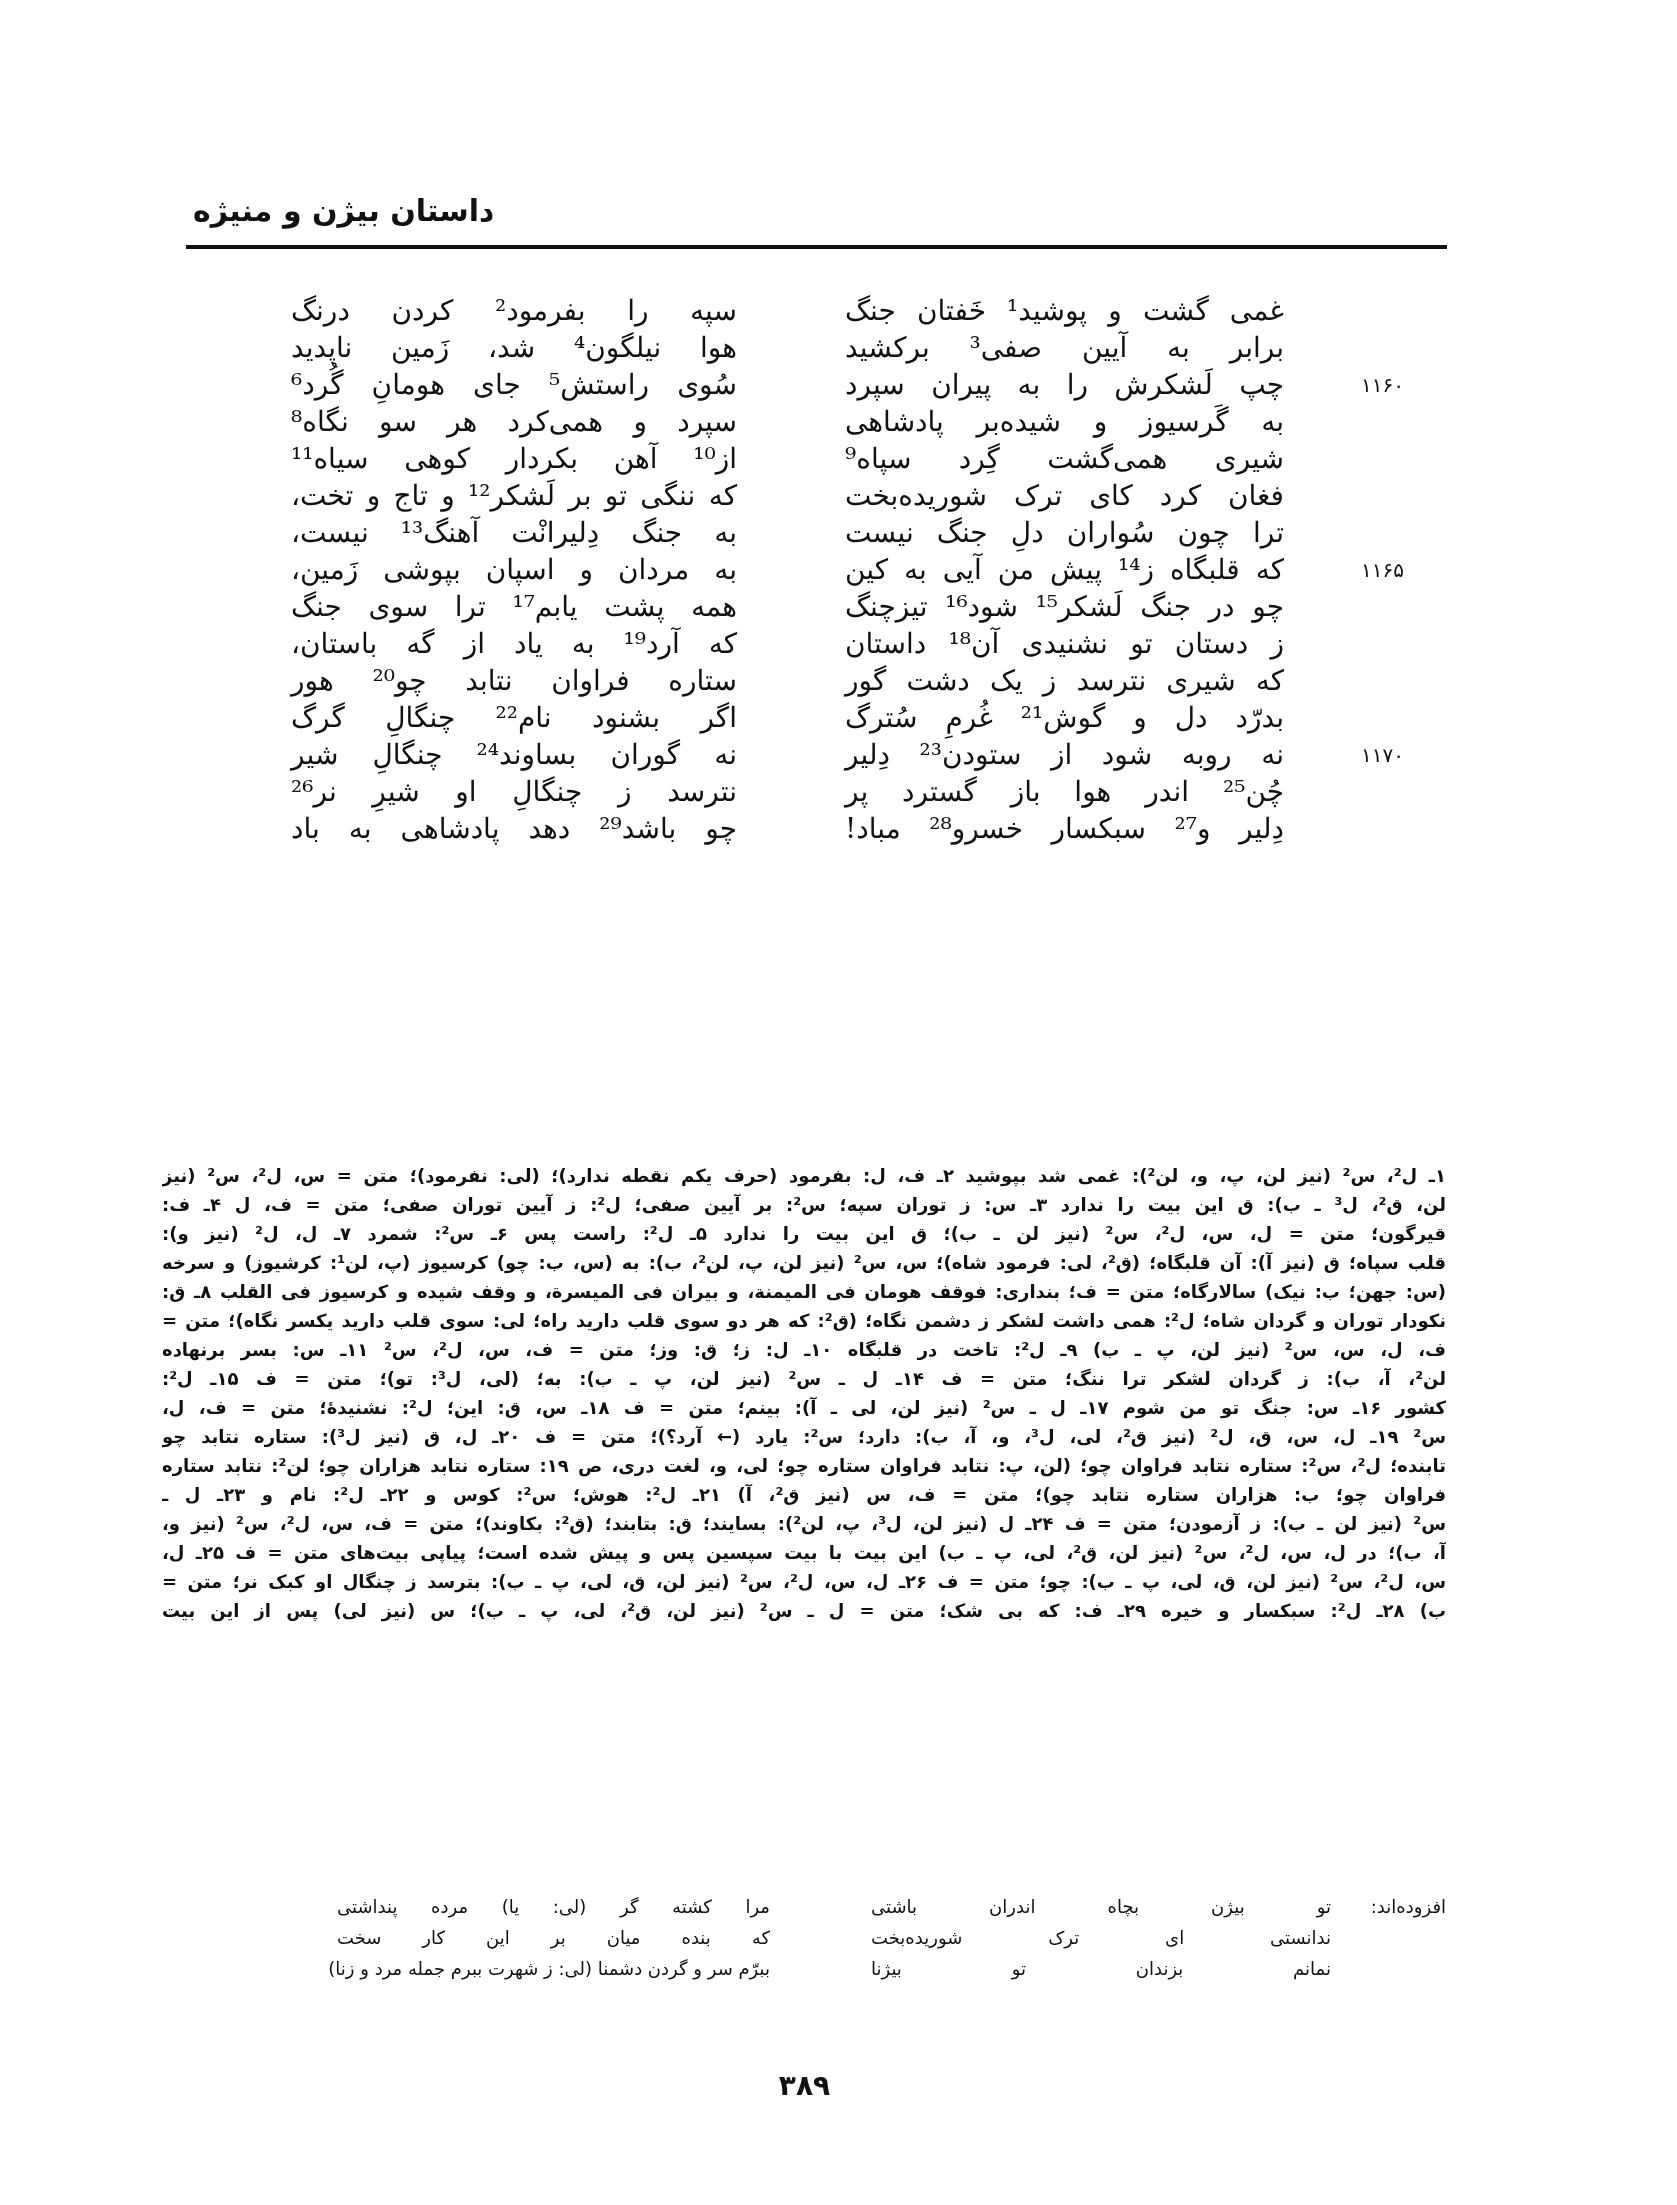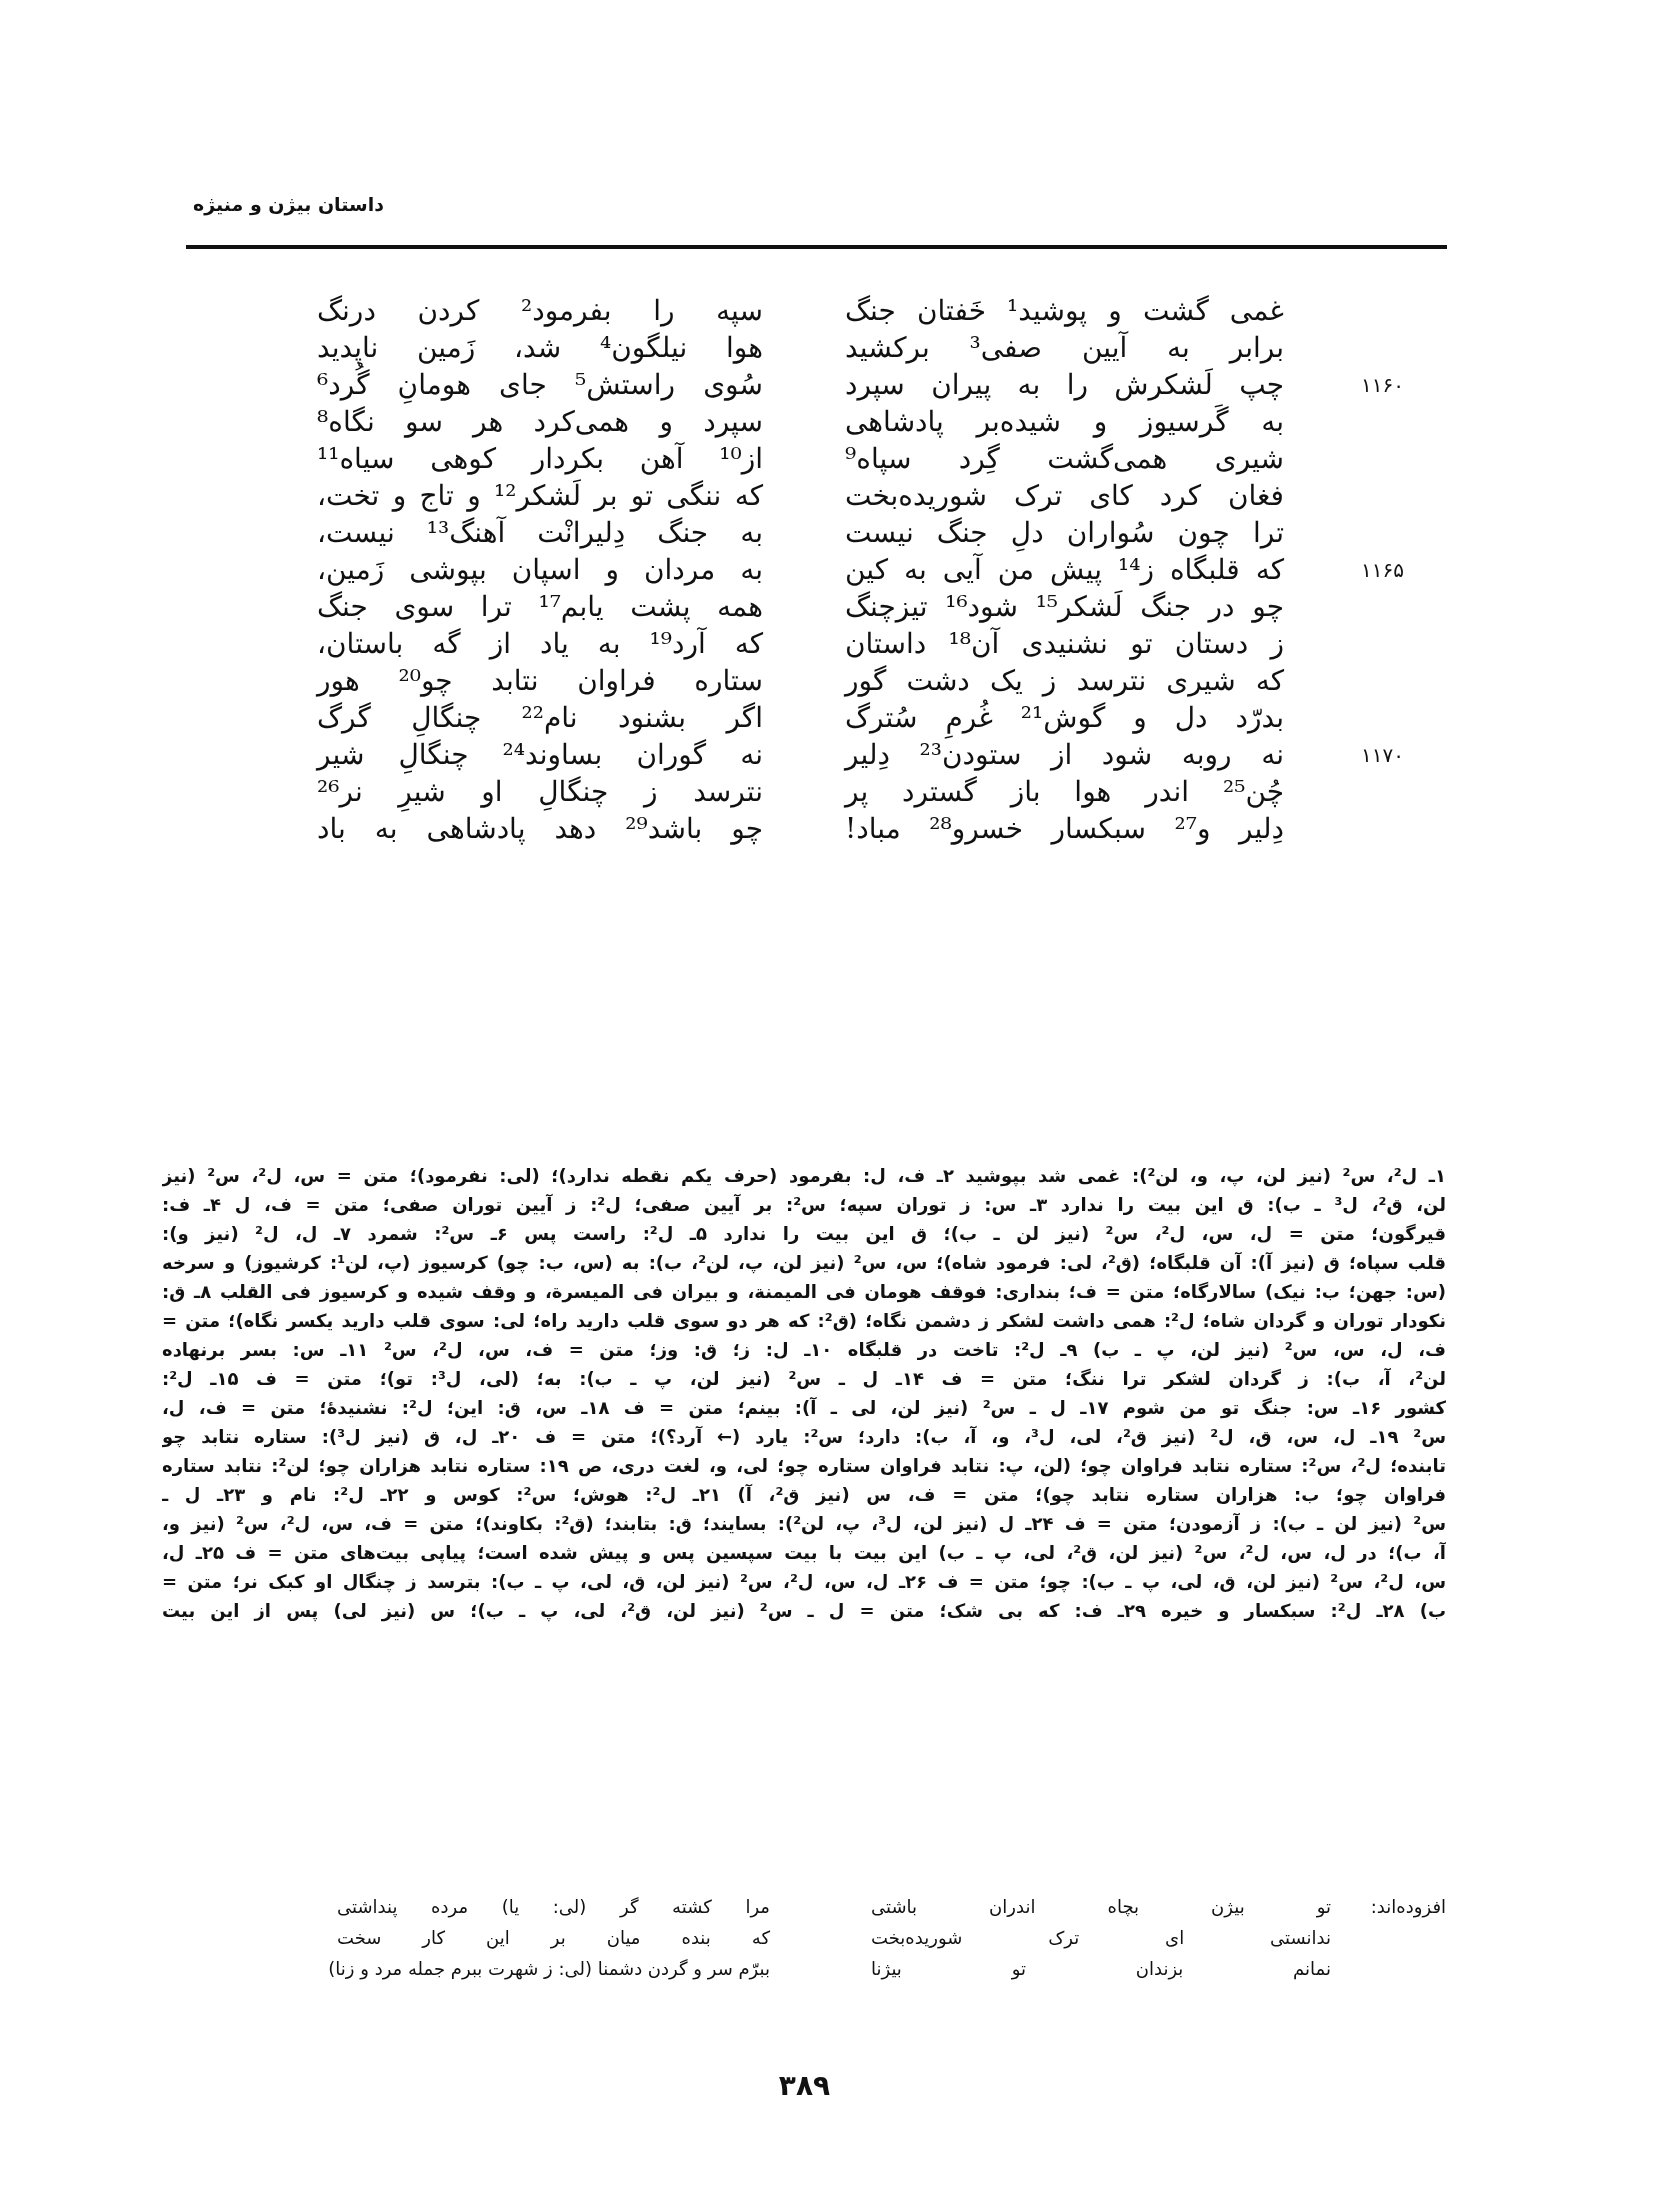--- a/index.html
+++ b/index.html
@@ -2,41 +2,41 @@
 <html style="font-size:10.8px"><head>
 <meta charset="utf-8">
 <style>
   html, body { margin: 0; padding: 0; background: #ffffff; }
   body {
     width: 1678px; height: 2205px; position: relative; overflow: hidden;
     font-family: "DejaVu Serif", "Liberation Serif", serif; color: #111;
   }
   .header-title {
     position: absolute; left: 193px; top: 193px; width: 406px;
-    direction: rtl; text-align: left; font-size: 19px; font-weight: bold;
+    direction: rtl; text-align: left; font-size: 30px; font-weight: bold;
     font-family: "DejaVu Sans", sans-serif;
   }
   .header-title span { direction: rtl; unicode-bidi: embed; }
   .header-rule {
     position: absolute; left: 186px; top: 245px; width: 1261px; height: 4px; background: #111;
   }
   .poem { position: absolute; left: 284px; top: 292px; width: 1149px; direction: rtl; }
   .verse {
     height: 37px; position: relative; display: flex; flex-direction: row; align-items: center;
   }
   .verse-num {
     position: absolute; right: 13.5px; width: 74px; text-align: center;
     font-size: 20px; font-family: "DejaVu Sans", sans-serif; letter-spacing: 4px;
   }
   .hemi {
     position: absolute; font-size: 28px; white-space: nowrap; text-align: justify;
     text-align-last: justify;
   }
   .hemi.first { right: 149px; width: 439px; }
-  .hemi.second { right: 670px; width: 446px; }
+  .hemi.second { right: 696px; width: 446px; }
   .footnotes {
     position: absolute; left: 162px; top: 1161px; width: 1284px; direction: rtl;
     font-size: 18px; line-height: 29px; text-align: justify;
     font-family: "DejaVu Sans", sans-serif;
     font-weight: bold;
   }
   .fn-line { white-space: nowrap; overflow: hidden; text-align: justify; text-align-last: justify; height: 29px; }
   .additions { position: absolute; left: 162px; top: 1896px; width: 1284px; direction: rtl;
     font-family: "DejaVu Sans", sans-serif; font-size: 18px; }
   .add-label { position: absolute; right: 0; top: 0; }

